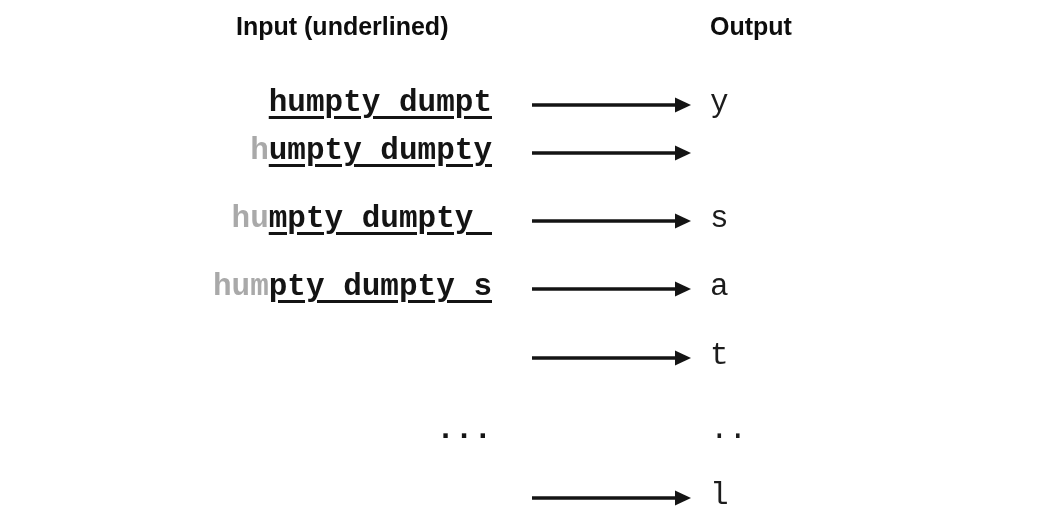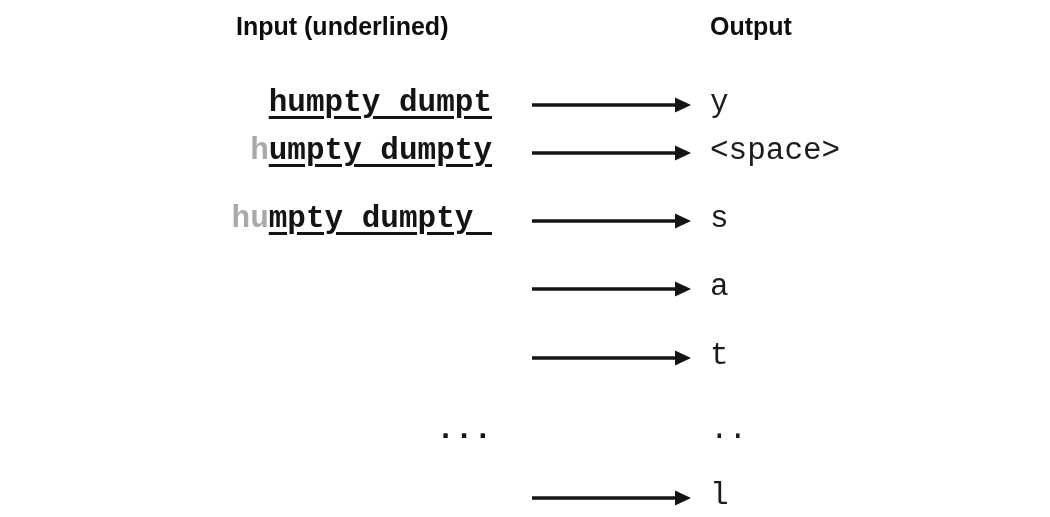--- a/index.html
+++ b/index.html
@@ -91,33 +91,33 @@
     </svg>
     <div class="output-cell">y</div>
   </div>
 
   <div class="row" style="top: 131px;">
     <div class="input-cell"><span class="gray">h</span><span class="ul">umpty dumpty</span><span class="plain"></span></div>
     <svg class="arrow" width="160" height="18" viewBox="0 0 160 18">
       <line x1="1" y1="9" x2="147" y2="9" stroke="#141414" stroke-width="3.5"></line>
       <path d="M144,1.5 L160,9 L144,16.5 Z" fill="#141414"></path>
     </svg>
-    <div class="output-cell">&lt;space&gt;</div>
   </div>
 
   <div class="row" style="top: 199px;">
     <div class="input-cell"><span class="gray">hu</span><span class="ul">mpty dumpty </span><span class="plain"></span></div>
     <svg class="arrow" width="160" height="18" viewBox="0 0 160 18">
       <line x1="1" y1="9" x2="147" y2="9" stroke="#141414" stroke-width="3.5"></line>
       <path d="M144,1.5 L160,9 L144,16.5 Z" fill="#141414"></path>
     </svg>
     <div class="output-cell">s</div>
   </div>
 
   <div class="row" style="top: 267px;">
+    <div class="input-cell"><span class="gray">hum</span><span class="ul">pty dumpty s</span><span class="plain"></span></div>
     <svg class="arrow" width="160" height="18" viewBox="0 0 160 18">
       <line x1="1" y1="9" x2="147" y2="9" stroke="#141414" stroke-width="3.5"></line>
       <path d="M144,1.5 L160,9 L144,16.5 Z" fill="#141414"></path>
     </svg>
     <div class="output-cell">a</div>
   </div>
 
   <div class="row" style="top: 336px;">
     <svg class="arrow" width="160" height="18" viewBox="0 0 160 18">
       <line x1="1" y1="9" x2="147" y2="9" stroke="#141414" stroke-width="3.5"></line>

